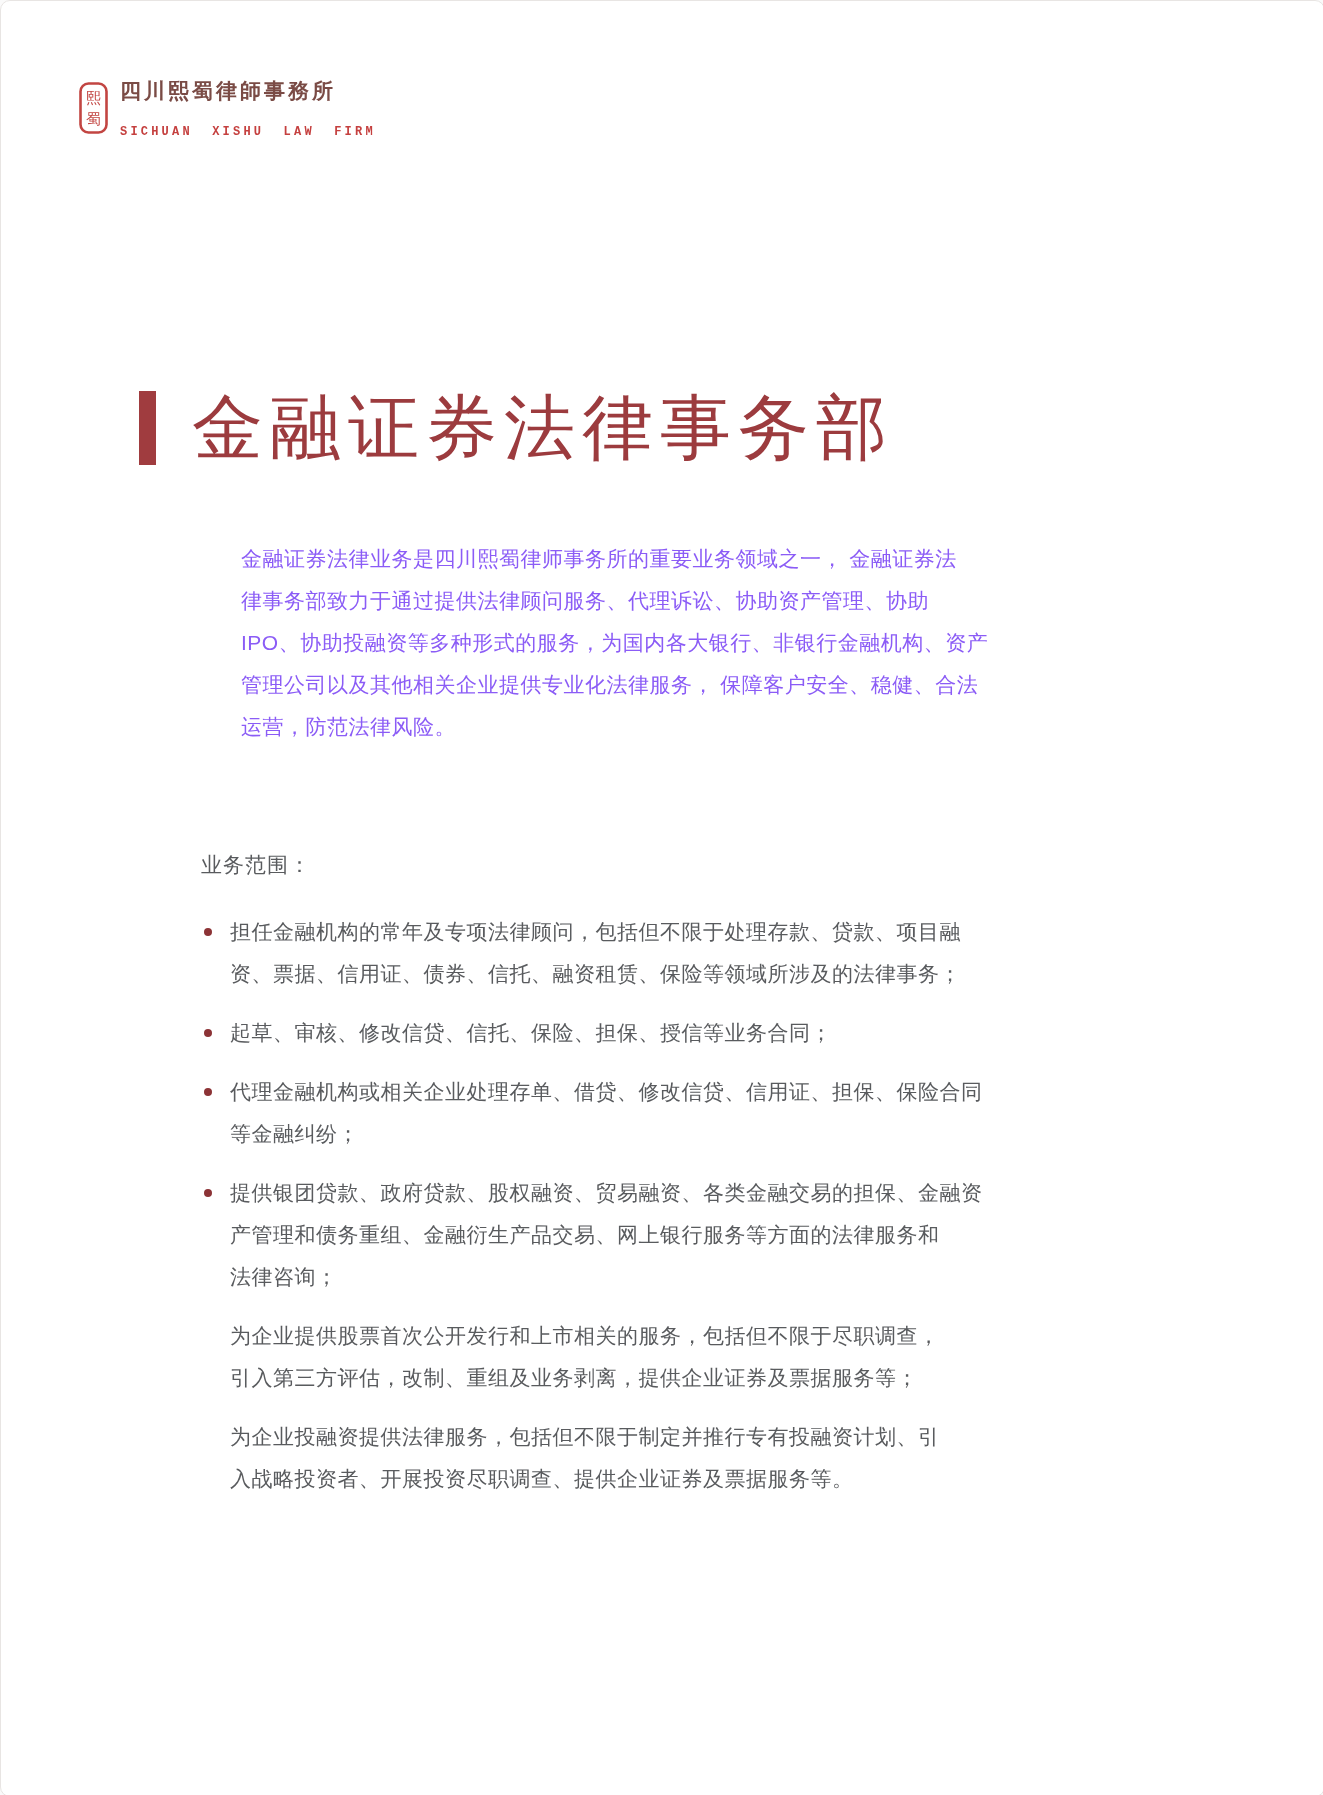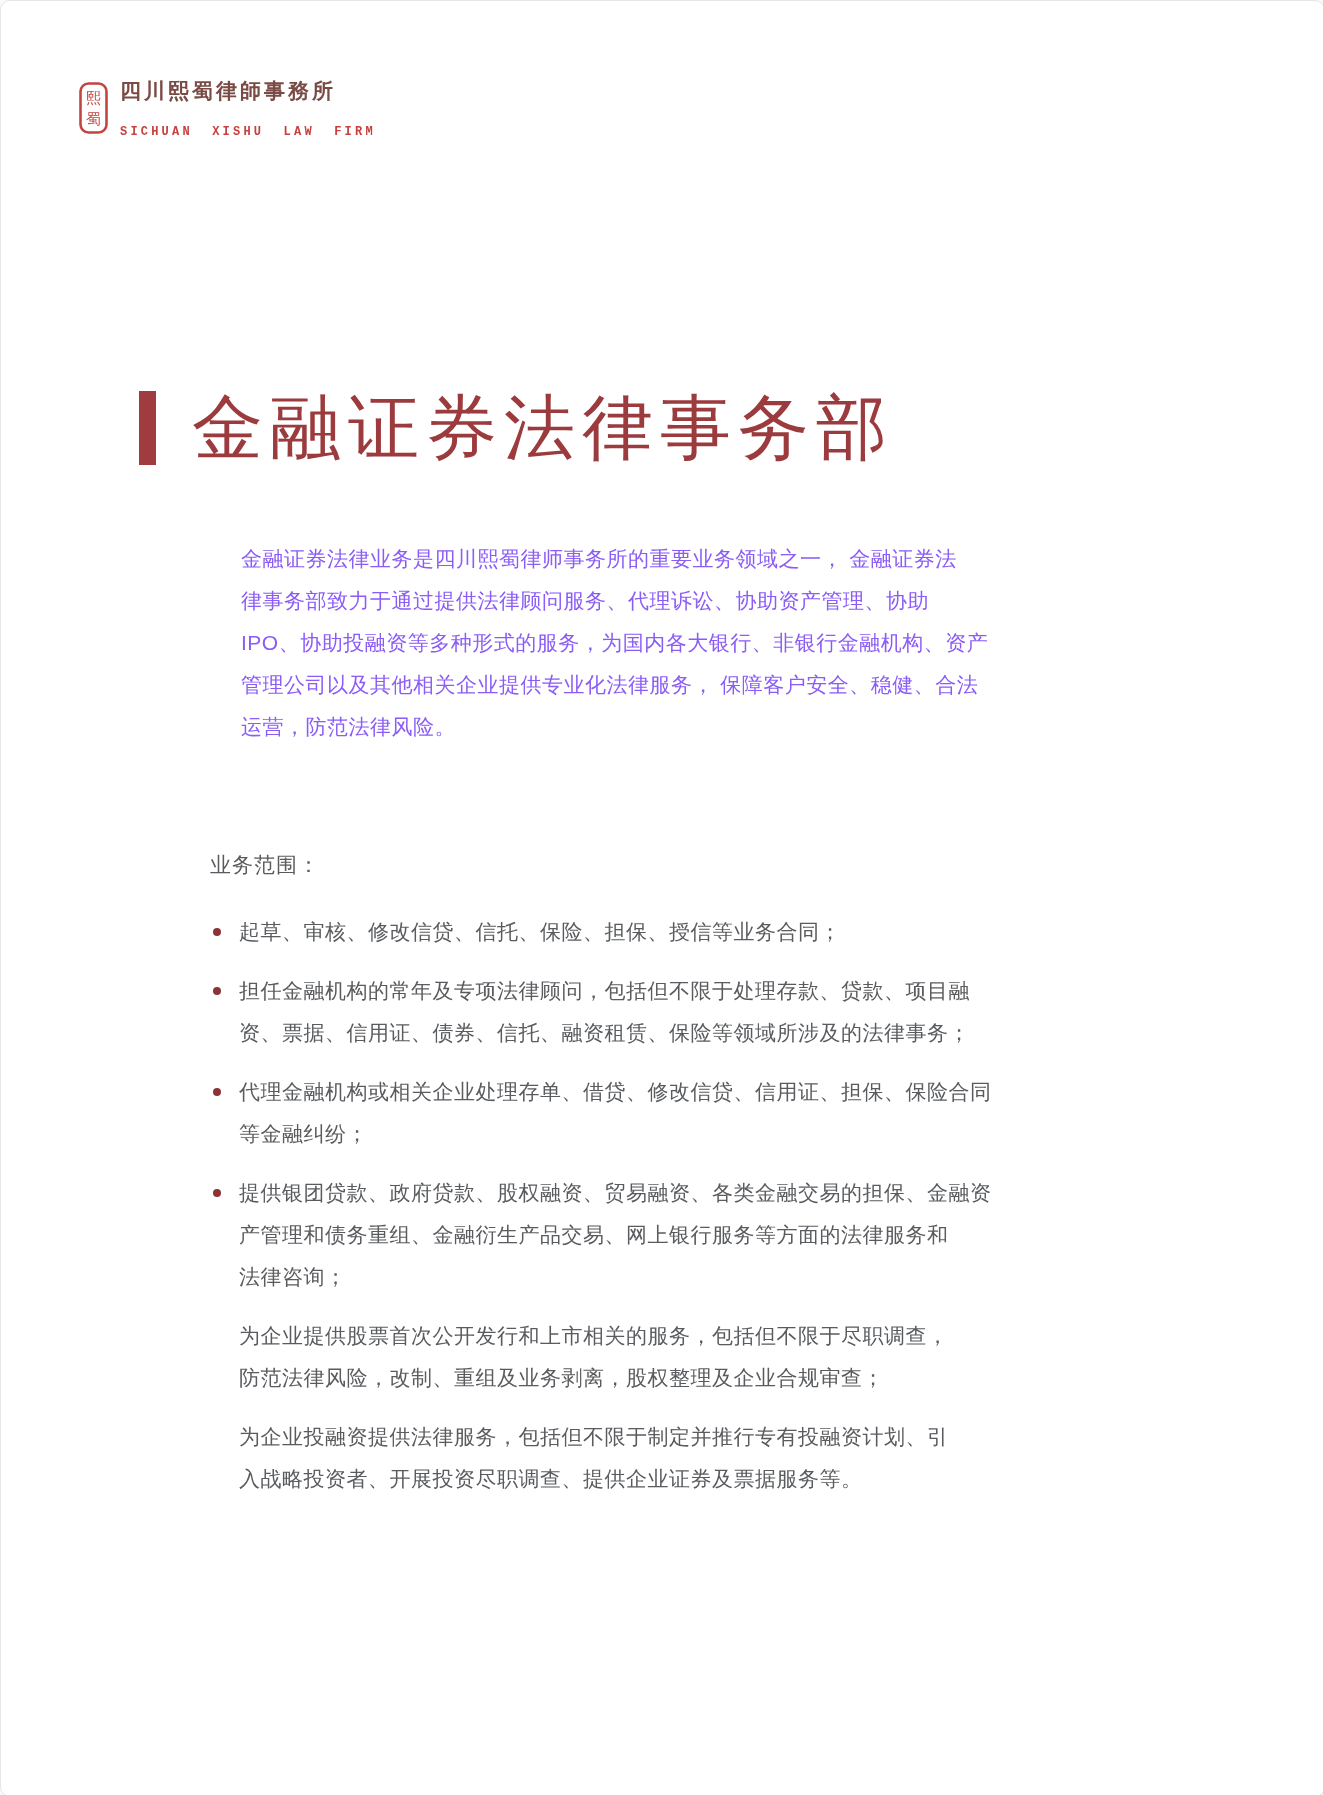--- a/index.html
+++ b/index.html
@@ -80,21 +80,20 @@
     white-space: pre-line;
     margin-left: 40px;
   }
 
   
   .scope {
     position: absolute;
     top: 850px;
     left: 200px;
     width: 800px;
-    margin-left: 9px;
   }
   .scope-label {
     font-size: 21px;
     color: #595b5e;
     letter-spacing: 1px;
     margin-bottom: 32px;
   }
   .scope-list {
     list-style: none;
     margin: 0;
@@ -150,42 +149,42 @@
 律事务部致力于通过提供法律顾问服务、代理诉讼、协助资产管理、协助
 IPO、协助投融资等多种形式的服务，为国内各大银行、非银行金融机构、资产
 管理公司以及其他相关企业提供专业化法律服务， 保障客户安全、稳健、合法
 运营，防范法律风险。</p>
 
   <div class="scope">
     <div class="scope-label">业务范围：</div>
     <ul class="scope-list">
       <li>
         <span class="dot"></span>
-        <span class="item-text">起草、审核、修改信贷、信托、保险、担保、授信等业务合同；</span>
+        <span class="item-text">担任金融机构的常年及专项法律顾问，包括但不限于处理存款、贷款、项目融
+资、票据、信用证、债券、信托、融资租赁、保险等领域所涉及的法律事务；</span>
       </li>
       <li>
         <span class="dot"></span>
-        <span class="item-text">担任金融机构的常年及专项法律顾问，包括但不限于处理存款、贷款、项目融
-资、票据、信用证、债券、信托、融资租赁、保险等领域所涉及的法律事务；</span>
+        <span class="item-text">起草、审核、修改信贷、信托、保险、担保、授信等业务合同；</span>
       </li>
       <li>
         <span class="dot"></span>
         <span class="item-text">代理金融机构或相关企业处理存单、借贷、修改信贷、信用证、担保、保险合同
 等金融纠纷；</span>
       </li>
       <li>
         <span class="dot"></span>
         <span class="item-text">提供银团贷款、政府贷款、股权融资、贸易融资、各类金融交易的担保、金融资
 产管理和债务重组、金融衍生产品交易、网上银行服务等方面的法律服务和
 法律咨询；</span>
       </li>
       <li class="no-bullet">
         <span class="dot"></span>
         <span class="item-text">为企业提供股票首次公开发行和上市相关的服务，包括但不限于尽职调查，
-防范法律风险，改制、重组及业务剥离，股权整理及企业合规审查；</span>
+引入第三方评估，改制、重组及业务剥离，提供企业证券及票据服务等；</span>
       </li>
       <li class="no-bullet">
         <span class="dot"></span>
         <span class="item-text">为企业投融资提供法律服务，包括但不限于制定并推行专有投融资计划、引
 入战略投资者、开展投资尽职调查、提供企业证券及票据服务等。</span>
       </li>
     </ul>
   </div>
 
 </div>

